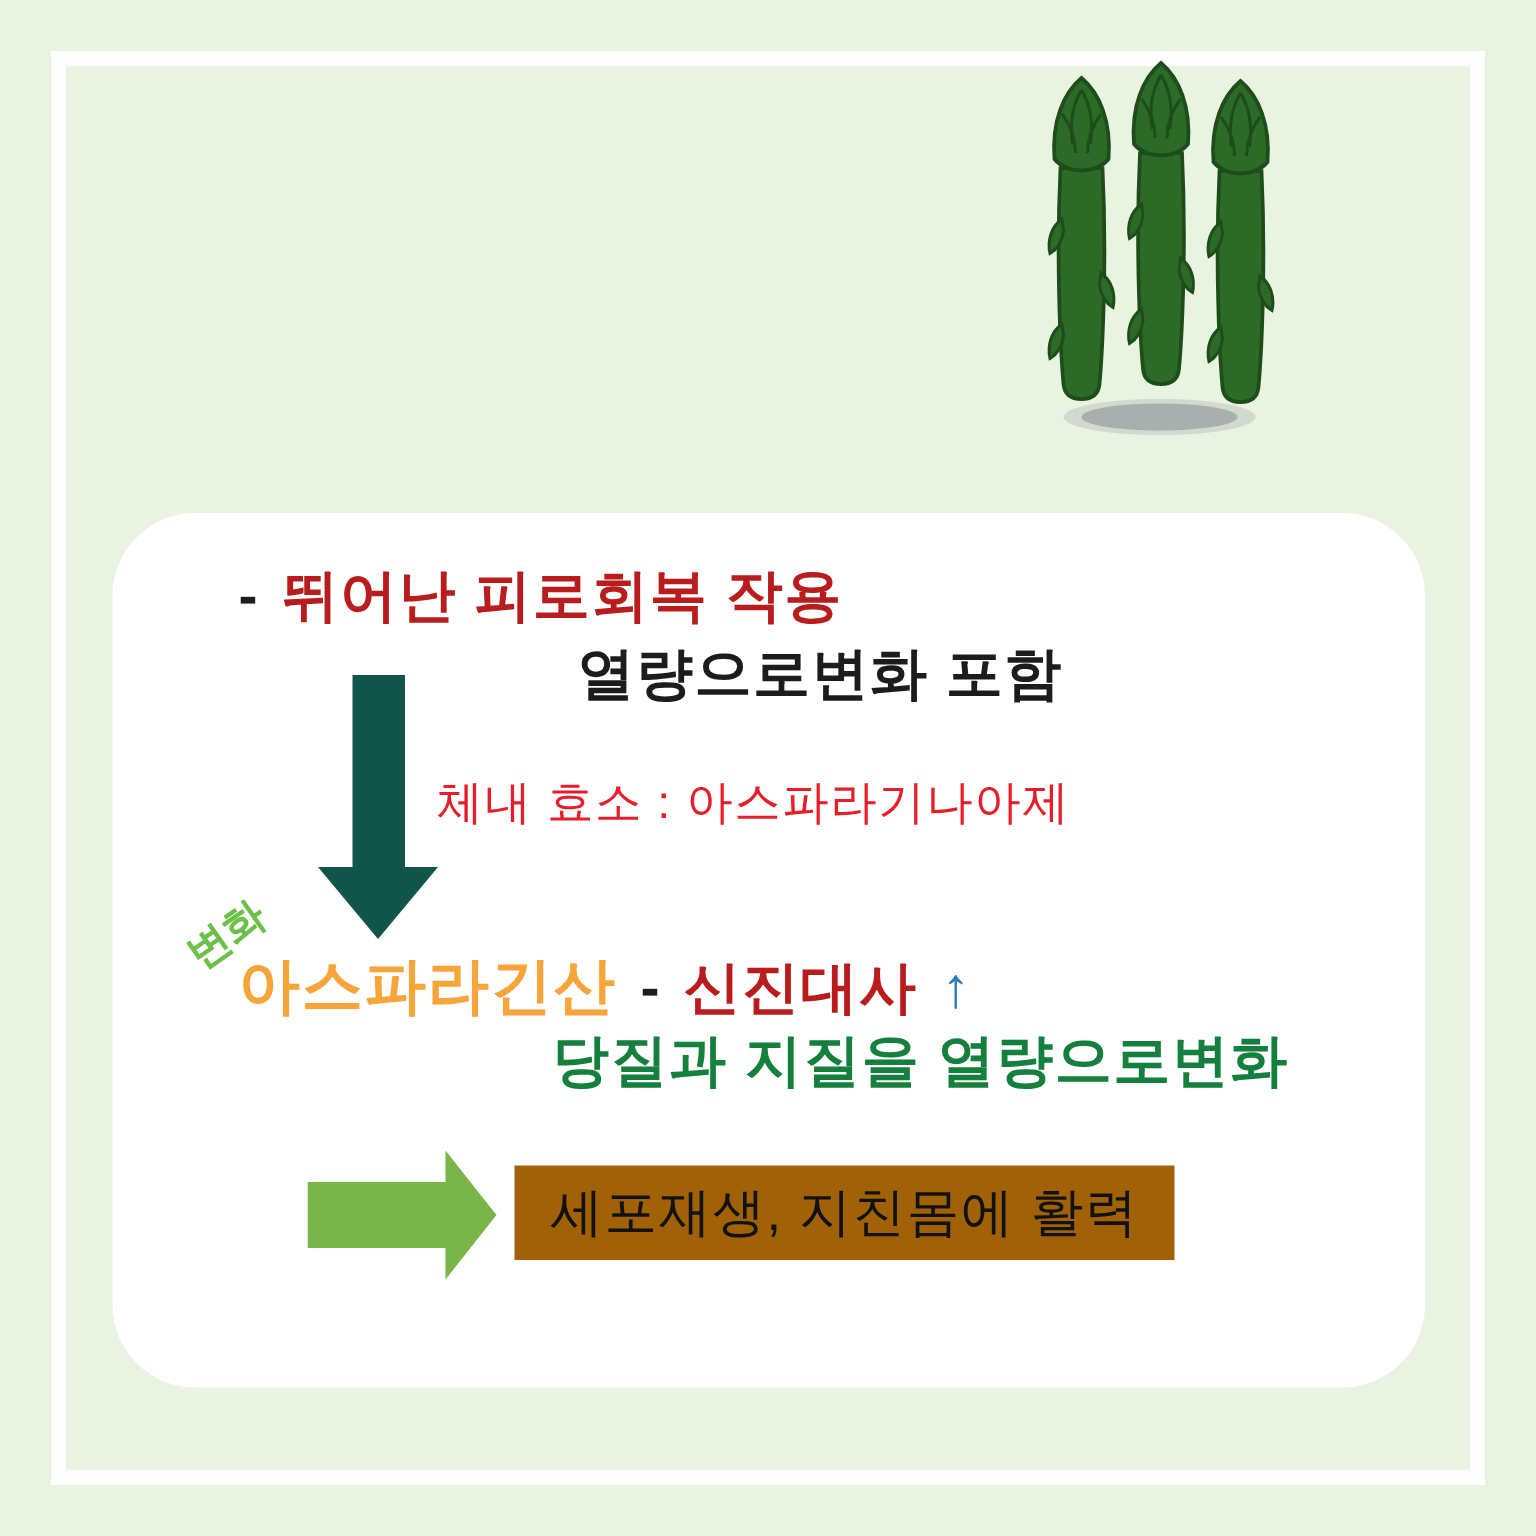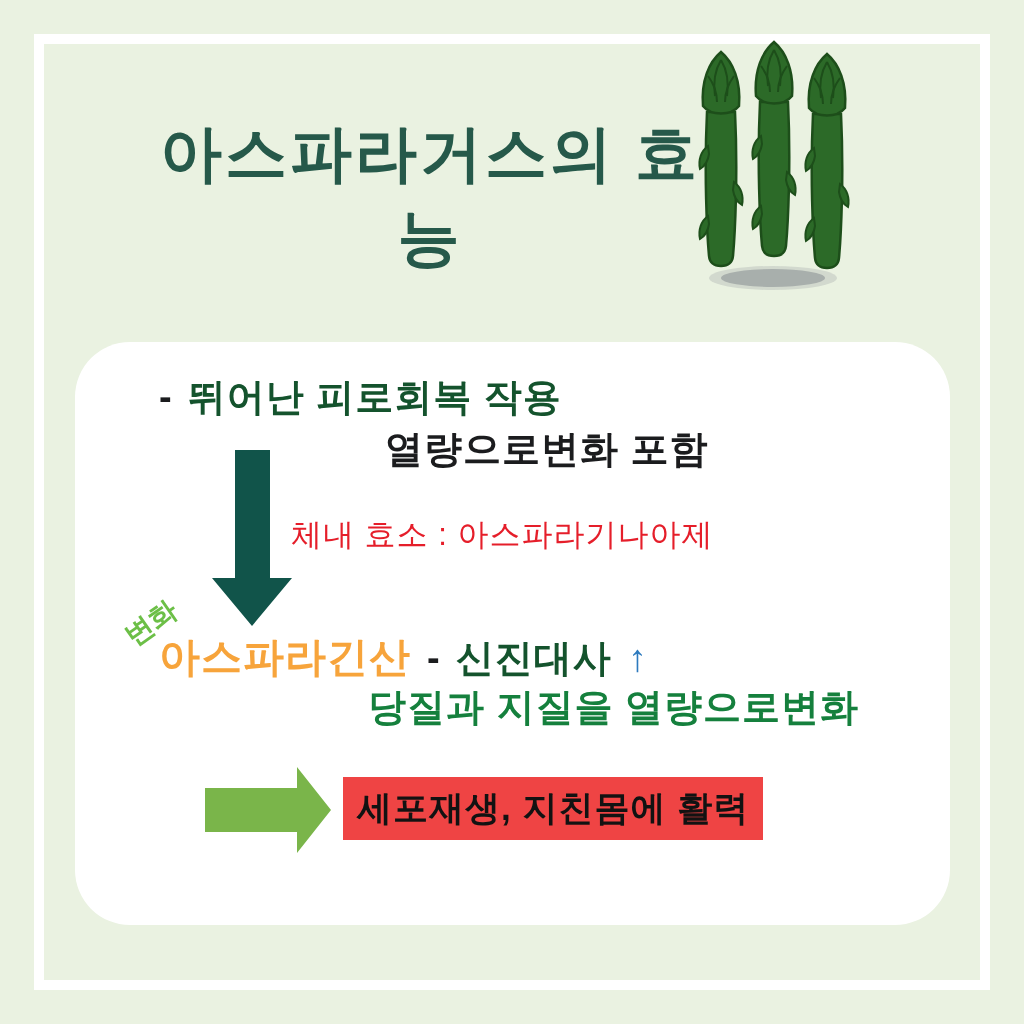--- a/index.html
+++ b/index.html
@@ -44,21 +44,21 @@
     background:#ffffff;border-radius:55px;
   }
   
   .row-asparagine{
     position:absolute;left:84px;top:30px;
     display:flex;align-items:baseline;gap:16px;
     white-space:nowrap;
   }
   .term1{font-size:41px;font-weight:bold;color:#ee7e2e;letter-spacing:1px;}
   .sep{font-size:38px;font-weight:bold;color:#1b1c1e;}
-  .desc{font-size:38px;font-weight:bold;color:#14532d;letter-spacing:1px;}
+  .desc{font-size:38px;font-weight:bold;color:#b91c1c;letter-spacing:1px;}
   .line-asparagine-2{
     position:absolute;left:310px;top:82px;
     font-size:38px;font-weight:bold;color:#1b1c1e;letter-spacing:1px;
     white-space:nowrap;
   }
   .down-arrow{
     position:absolute;left:135px;top:108px;
   }
   .enzyme{
     position:absolute;left:216px;top:172px;
@@ -81,34 +81,33 @@
   .line-aspartic-2{
     position:absolute;left:293px;top:340px;
     font-size:38px;font-weight:bold;color:#15803d;letter-spacing:1px;
     white-space:nowrap;
   }
   .right-arrow{
     position:absolute;left:130px;top:423px;
   }
   .result{
     position:absolute;left:268px;top:435px;
-    background:#ef4444;
-    padding:8px 14px;
-    font-size:35px;font-weight:bold;color:#121212;
+    background:#a16207;
+    padding:8px 24px;
+    font-size:35px;font-weight:normal;color:#121212;
     letter-spacing:1px;white-space:nowrap;
   }
 </style>
 </head>
 <body>
 
 <div class="page">
 
   <div class="frame"></div>
 
-  <div class="title">아스파라거스의 효능</div>
 
   <svg class="asparagus" width="170" height="255" viewBox="0 0 170 255">
     <defs>
       <g id="spear">
         <path d="M -14,58 C -17,120 -14,180 -12,202 Q -11,212 0,212 Q 11,212 12,202 C 14,180 17,120 14,58 Z" fill="#2c6a28" stroke="#1d4e1a" stroke-width="2.5"></path>
         <path d="M 0,-2 C 12,8 20,27 18,52 C 10,62 -10,62 -18,52 C -20,27 -12,8 0,-2 Z" fill="#2c6a28" stroke="#1d4e1a" stroke-width="2.5"></path>
         <path d="M 0,6 C 6,16 8,28 6,42" stroke="#1d4e1a" stroke-width="2" fill="none"></path>
         <path d="M 0,6 C -6,16 -8,28 -6,42" stroke="#1d4e1a" stroke-width="2" fill="none"></path>
         <path d="M -13,22 C -7,30 -4,38 -4,48" stroke="#1d4e1a" stroke-width="2" fill="none"></path>
         <path d="M 13,22 C 7,30 4,38 4,48" stroke="#1d4e1a" stroke-width="2" fill="none"></path>

